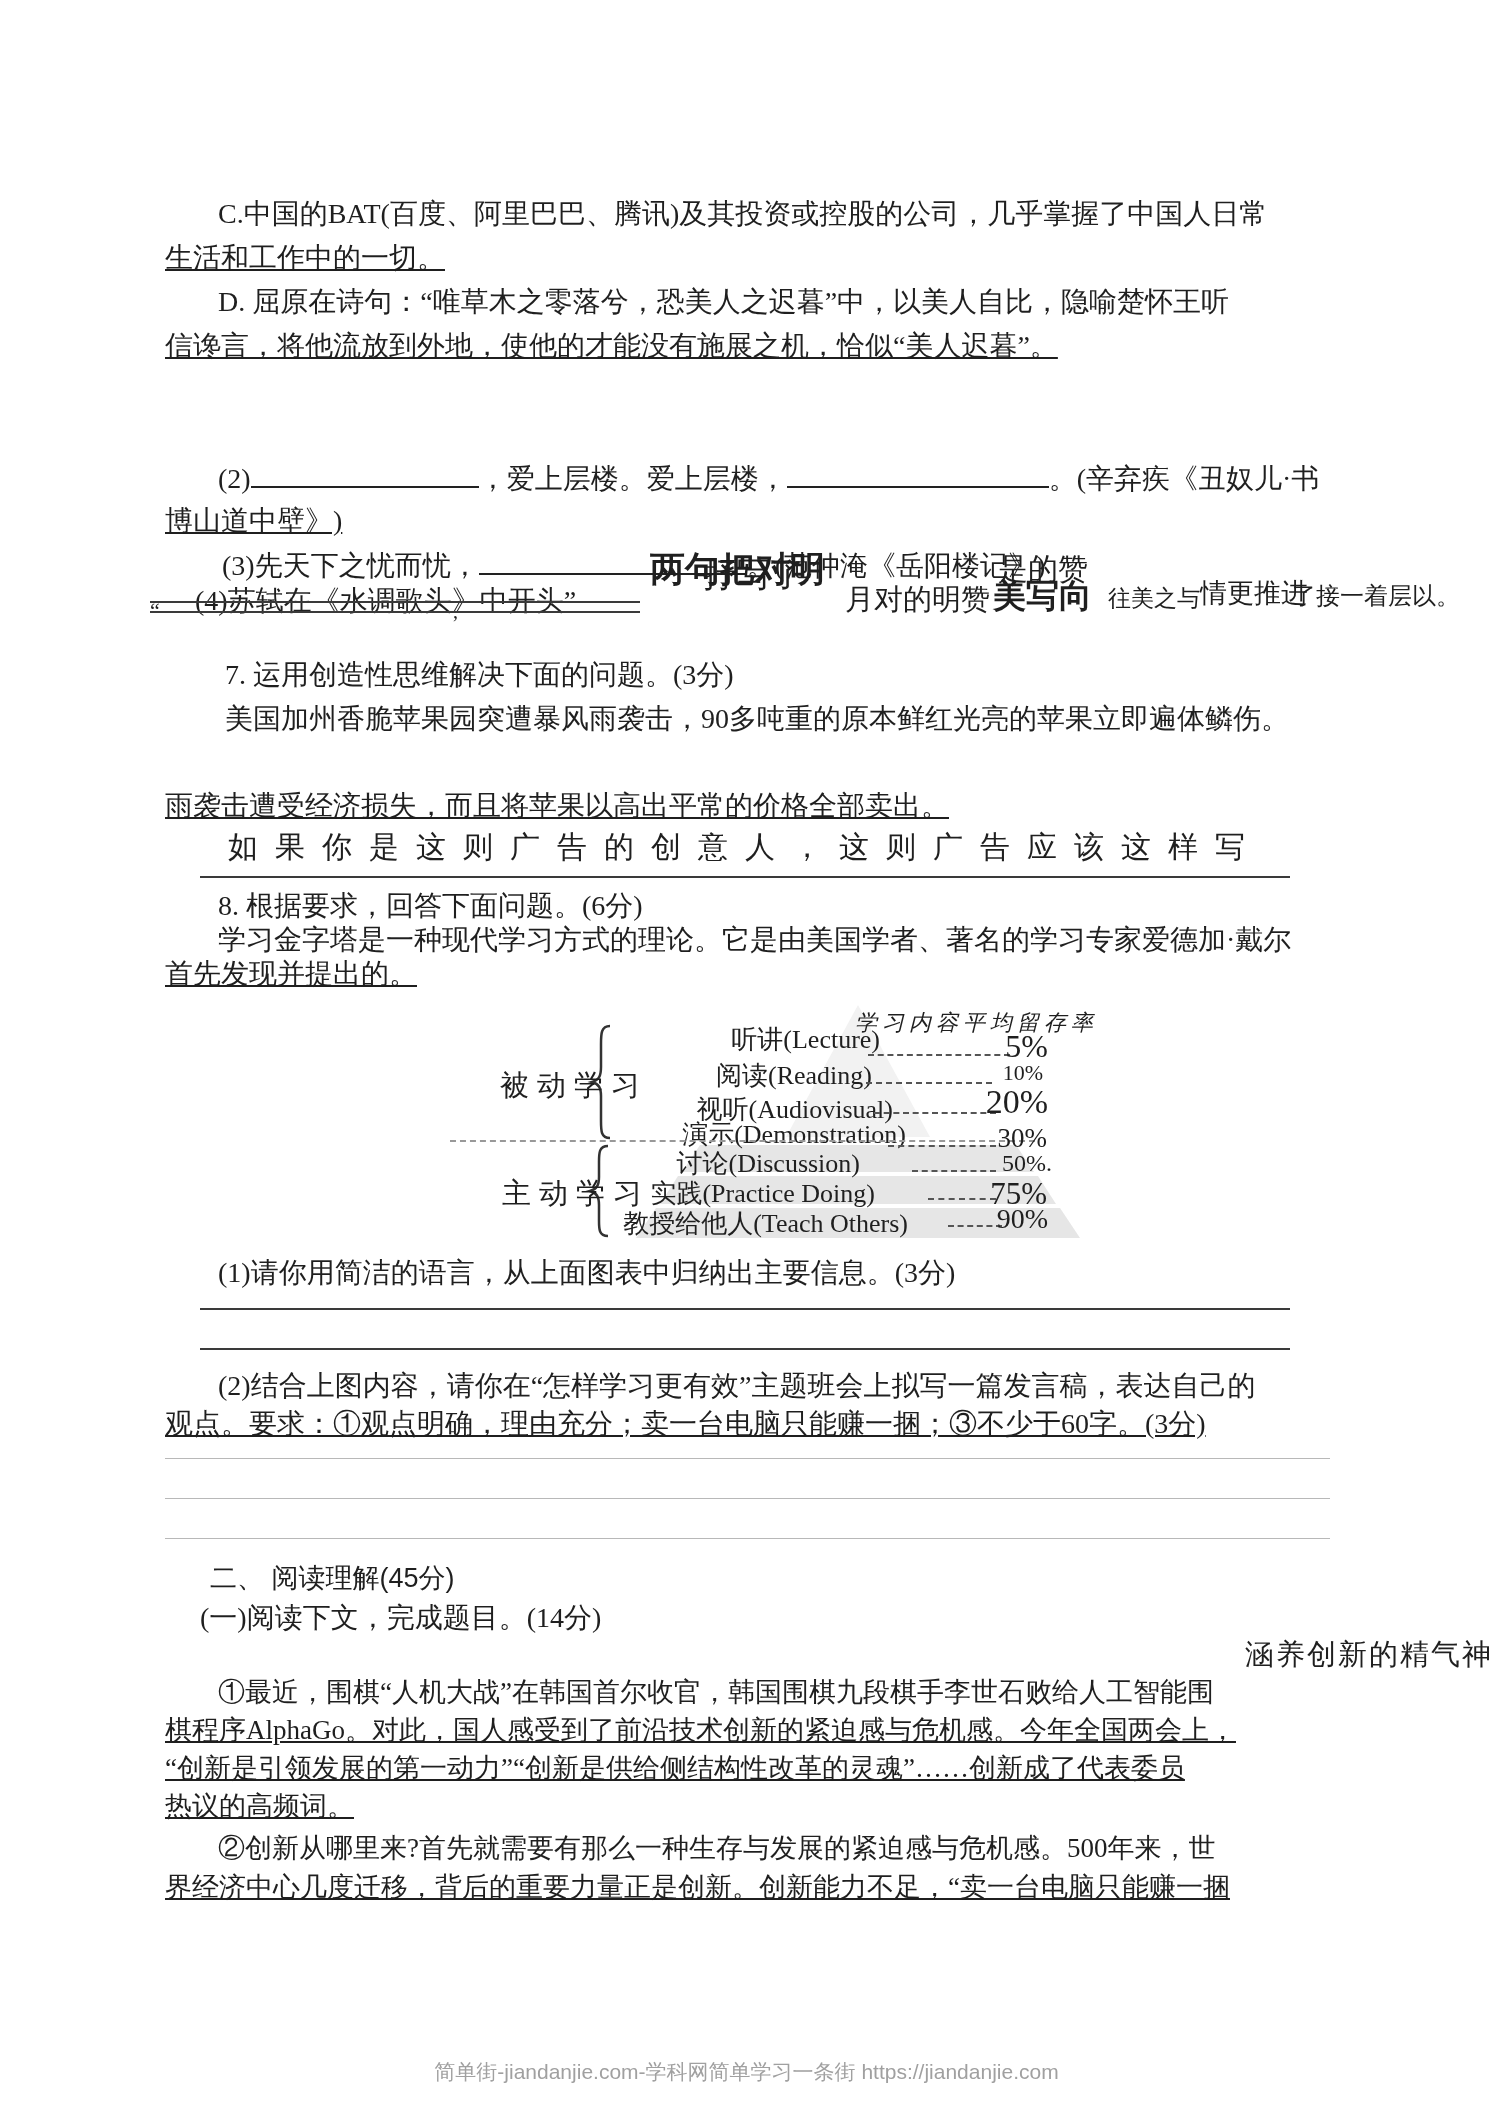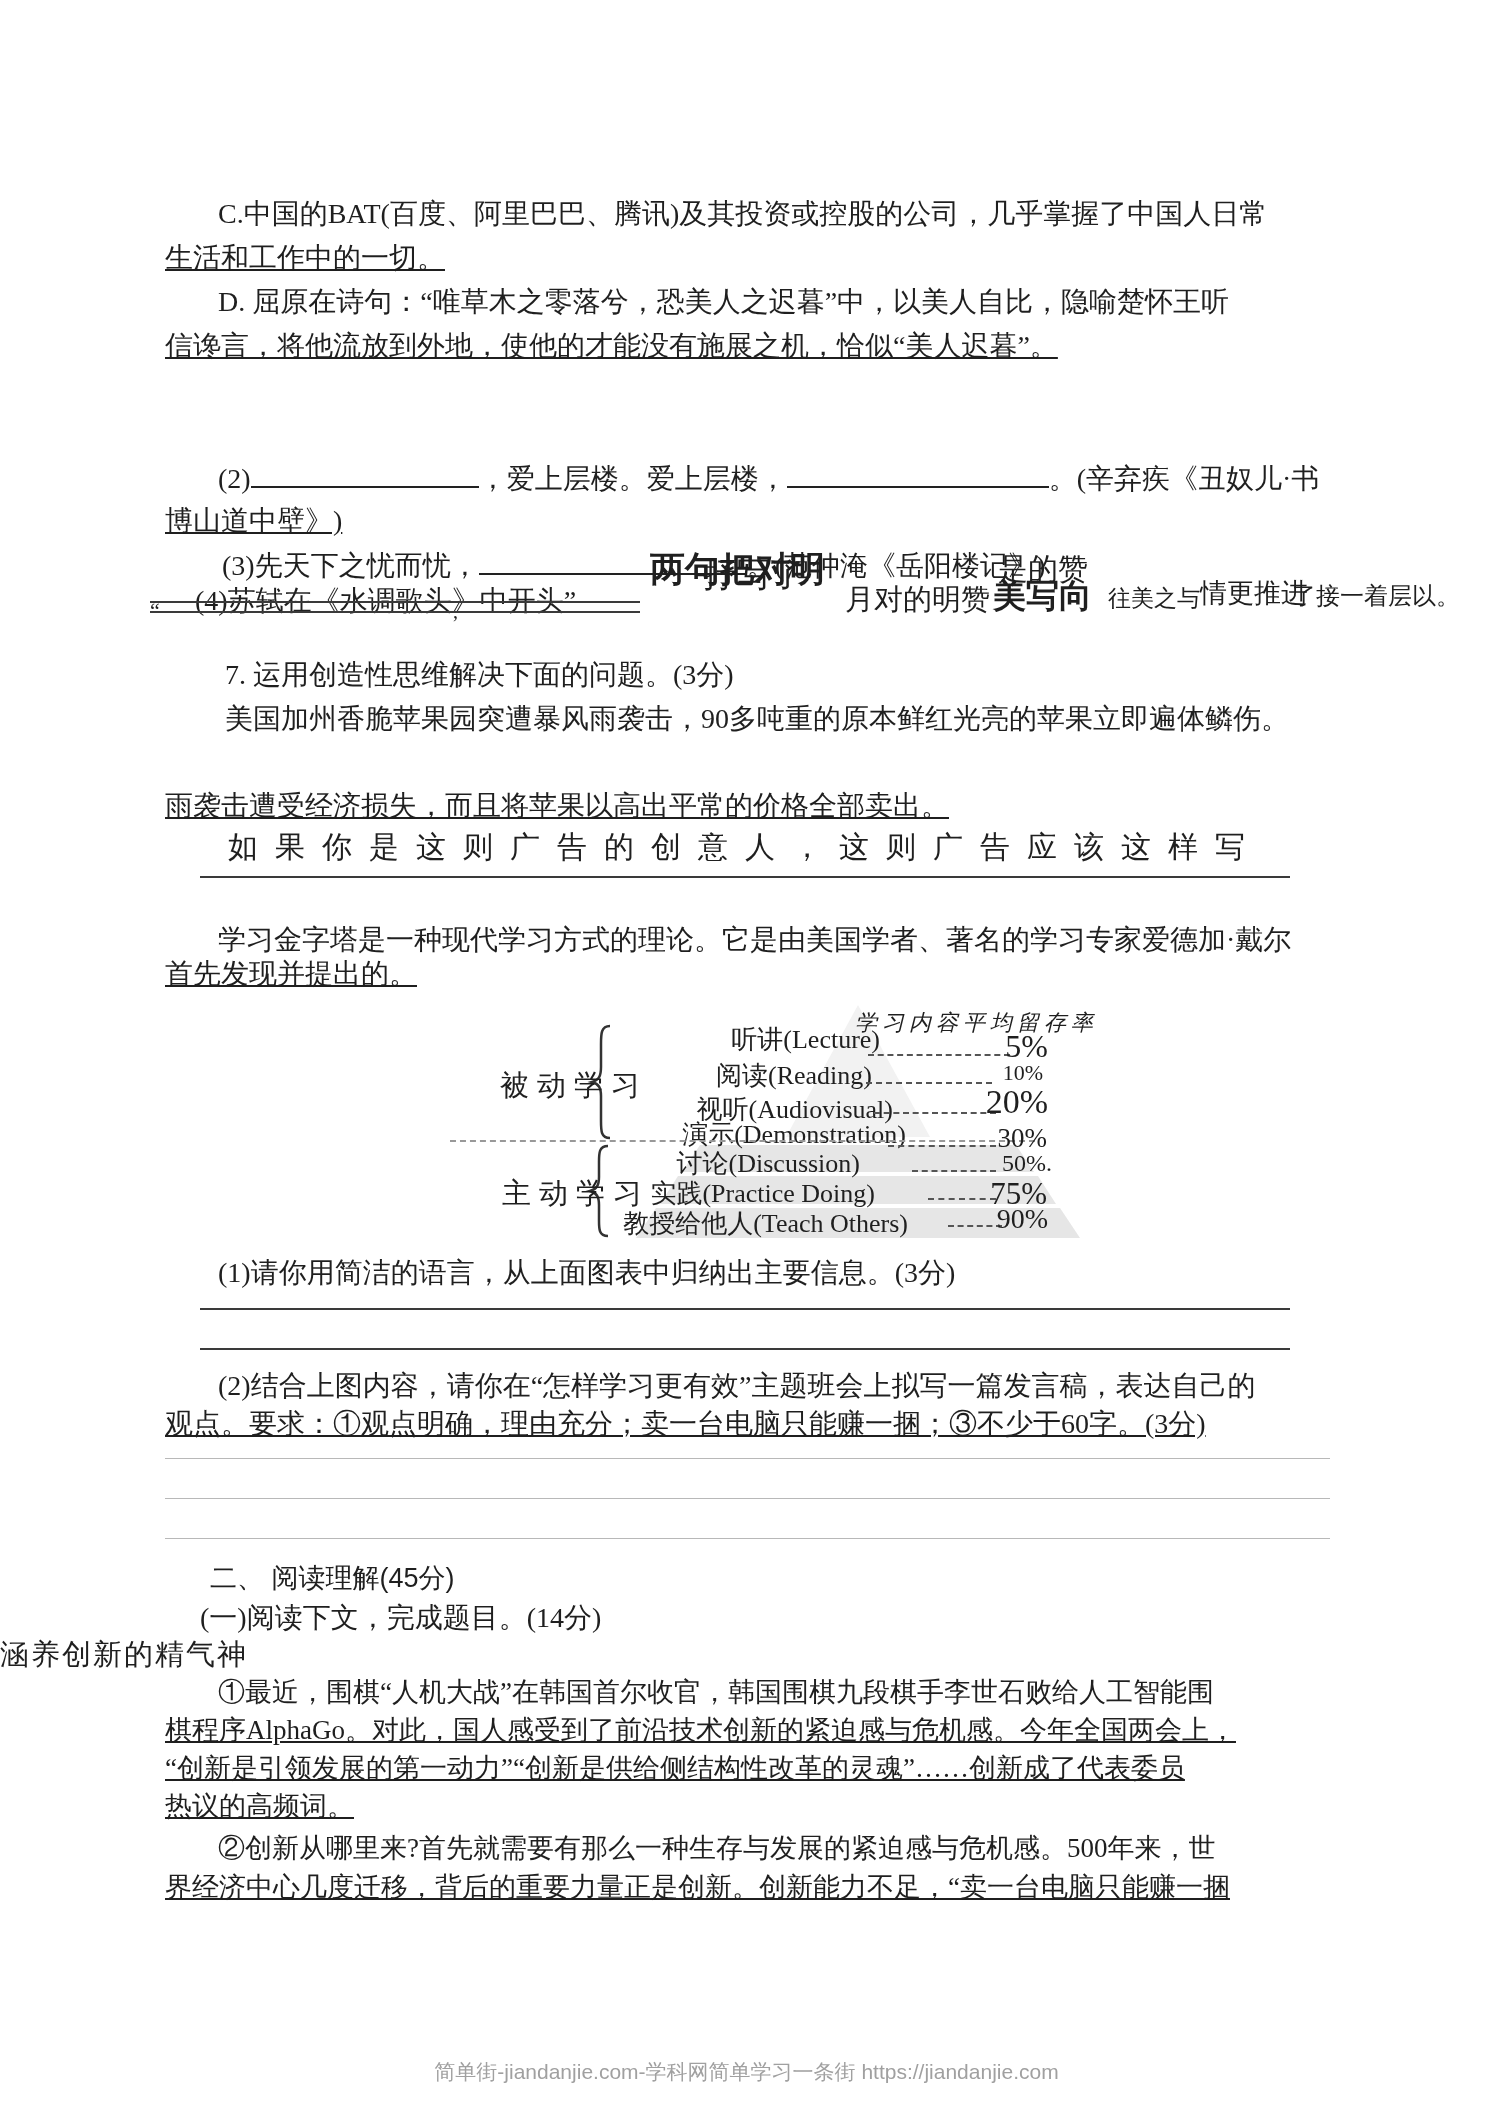--- a/index.html
+++ b/index.html
@@ -65,20 +65,21 @@
   <div class="frag" style="top:583px;left:1108px;font-size:23px">往美之与</div>
   <div class="frag" style="top:575px;left:1200px;font-size:27px">情更推进</div>
   <div class="frag" style="top:580px;left:1292px;font-size:24px">了接一着层以。</div>
 
   <div class="ln" style="top:657px;left:225px">7. 运用创造性思维解决下面的问题。(3分)</div>
   <div class="ln" style="top:701px;left:225px">美国加州香脆苹果园突遭暴风雨袭击，90多吨重的原本鲜红光亮的苹果立即遍体鳞伤。</div>
   <div class="ln cont" style="top:788px">雨袭击遭受经济损失，而且将苹果以高出平常的价格全部卖出。</div>
   <div class="ln spaced" style="top:828px;left:228px">如果你是这则广告的创意人，这则广告应该这样写</div>
   <div class="rule" style="top:876px;left:200px;width:1090px"></div>
 
+  <div class="ln ind" style="top:888px">8. 根据要求，回答下面问题。(6分)</div>
   <div class="ln ind" style="top:922px">学习金字塔是一种现代学习方式的理论。它是由美国学者、著名的学习专家爱德加·戴尔</div>
   <div class="ln cont" style="top:956px">首先发现并提出的。</div>
 
   <svg class="dg-svg" width="900" height="260" viewBox="0 0 900 260">
     <polygon points="558,10 486,142 630,142" fill="#f2f2f2"></polygon>
     <polygon points="400,150 716,150 734,177 382,177" fill="#e6e6e6"></polygon>
     <polygon points="378,181 738,181 756,209 360,209" fill="#e6e6e6"></polygon>
     <polygon points="356,213 760,213 780,243 336,243" fill="#e6e6e6"></polygon>
     <path d="M310,31 C301,31 301,39 301,49 L301,72 C301,81 299,85 292,87 C299,89 301,93 301,101 L301,126 C301,136 301,143 310,143" fill="none" stroke="#333" stroke-width="2.5"></path>
     <path d="M308,151 C299,151 299,158 299,167 L299,182 C299,190 297,194 290,196 C297,198 299,202 299,210 L299,226 C299,234 299,241 308,241" fill="none" stroke="#333" stroke-width="2.5"></path>
@@ -121,21 +122,21 @@
   <div class="rule" style="top:1308px;left:200px;width:1090px"></div>
   <div class="rule" style="top:1348px;left:200px;width:1090px"></div>
   <div class="ln ind" style="top:1368px">(2)结合上图内容，请你在“怎样学习更有效”主题班会上拟写一篇发言稿，表达自己的</div>
   <div class="ln cont" style="top:1406px">观点。要求：①观点明确，理由充分；卖一台电脑只能赚一捆；③不少于60字。(3分)</div>
   <div class="rule-light" style="top:1458px;left:165px;width:1165px"></div>
   <div class="rule-light" style="top:1498px;left:165px;width:1165px"></div>
   <div class="rule-light" style="top:1538px;left:165px;width:1165px"></div>
 
   <div class="ln bold" style="top:1562px;left:210px;font-family:'Liberation Sans','DejaVu Sans',sans-serif;font-size:27px">二、 阅读理解(45分)</div>
   <div class="ln" style="top:1600px;left:200px">(一)阅读下文，完成题目。(14分)</div>
-  <div class="ln bold" style="top:1636px;left:0;right:0;text-align:left;font-size:29px;letter-spacing:2px;font-family:'Liberation Sans','DejaVu Sans',sans-serif">涵养创新的精气神</div>
+  <div class="ln bold" style="top:1636px;left:0;right:0;text-align:right;font-size:29px;letter-spacing:2px;font-family:'Liberation Sans','DejaVu Sans',sans-serif">涵养创新的精气神</div>
 
   <div class="ln ind" style="top:1676px;font-size:27px">①最近，围棋“人机大战”在韩国首尔收官，韩国围棋九段棋手李世石败给人工智能围</div>
   <div class="ln cont" style="top:1714px;font-size:27px">棋程序AlphaGo。对此，国人感受到了前沿技术创新的紧迫感与危机感。今年全国两会上，</div>
   <div class="ln cont" style="top:1752px;font-size:27px">“创新是引领发展的第一动力”“创新是供给侧结构性改革的灵魂”……创新成了代表委员</div>
   <div class="ln cont" style="top:1790px;font-size:27px">热议的高频词。</div>
   <div class="ln ind" style="top:1832px;font-size:27px">②创新从哪里来?首先就需要有那么一种生存与发展的紧迫感与危机感。500年来，世</div>
   <div class="ln cont" style="top:1871px;font-size:27px">界经济中心几度迁移，背后的重要力量正是创新。创新能力不足，“卖一台电脑只能赚一捆</div>
 
   <div class="footer" style="top:2058px">简单街-jiandanjie.com-学科网简单学习一条街 https://jiandanjie.com</div>
 

